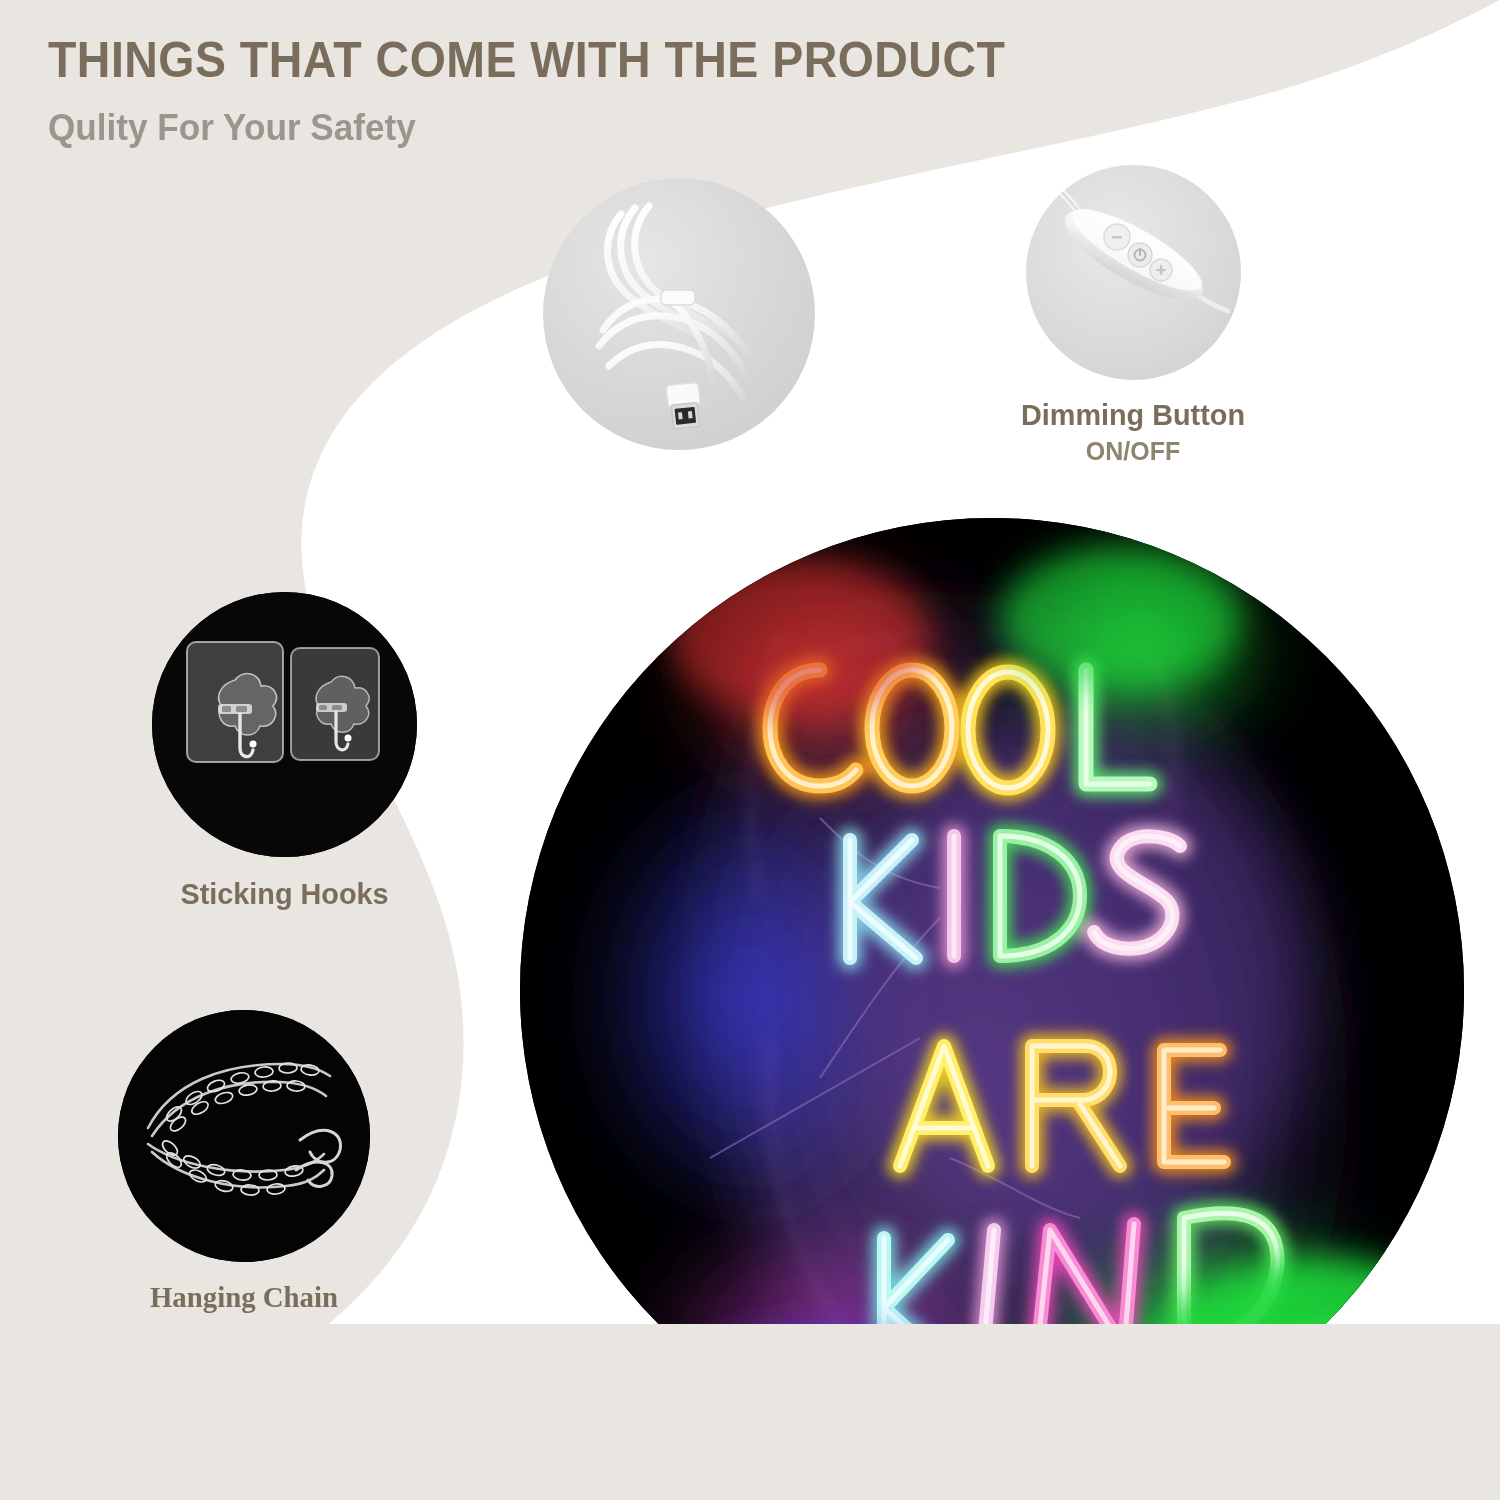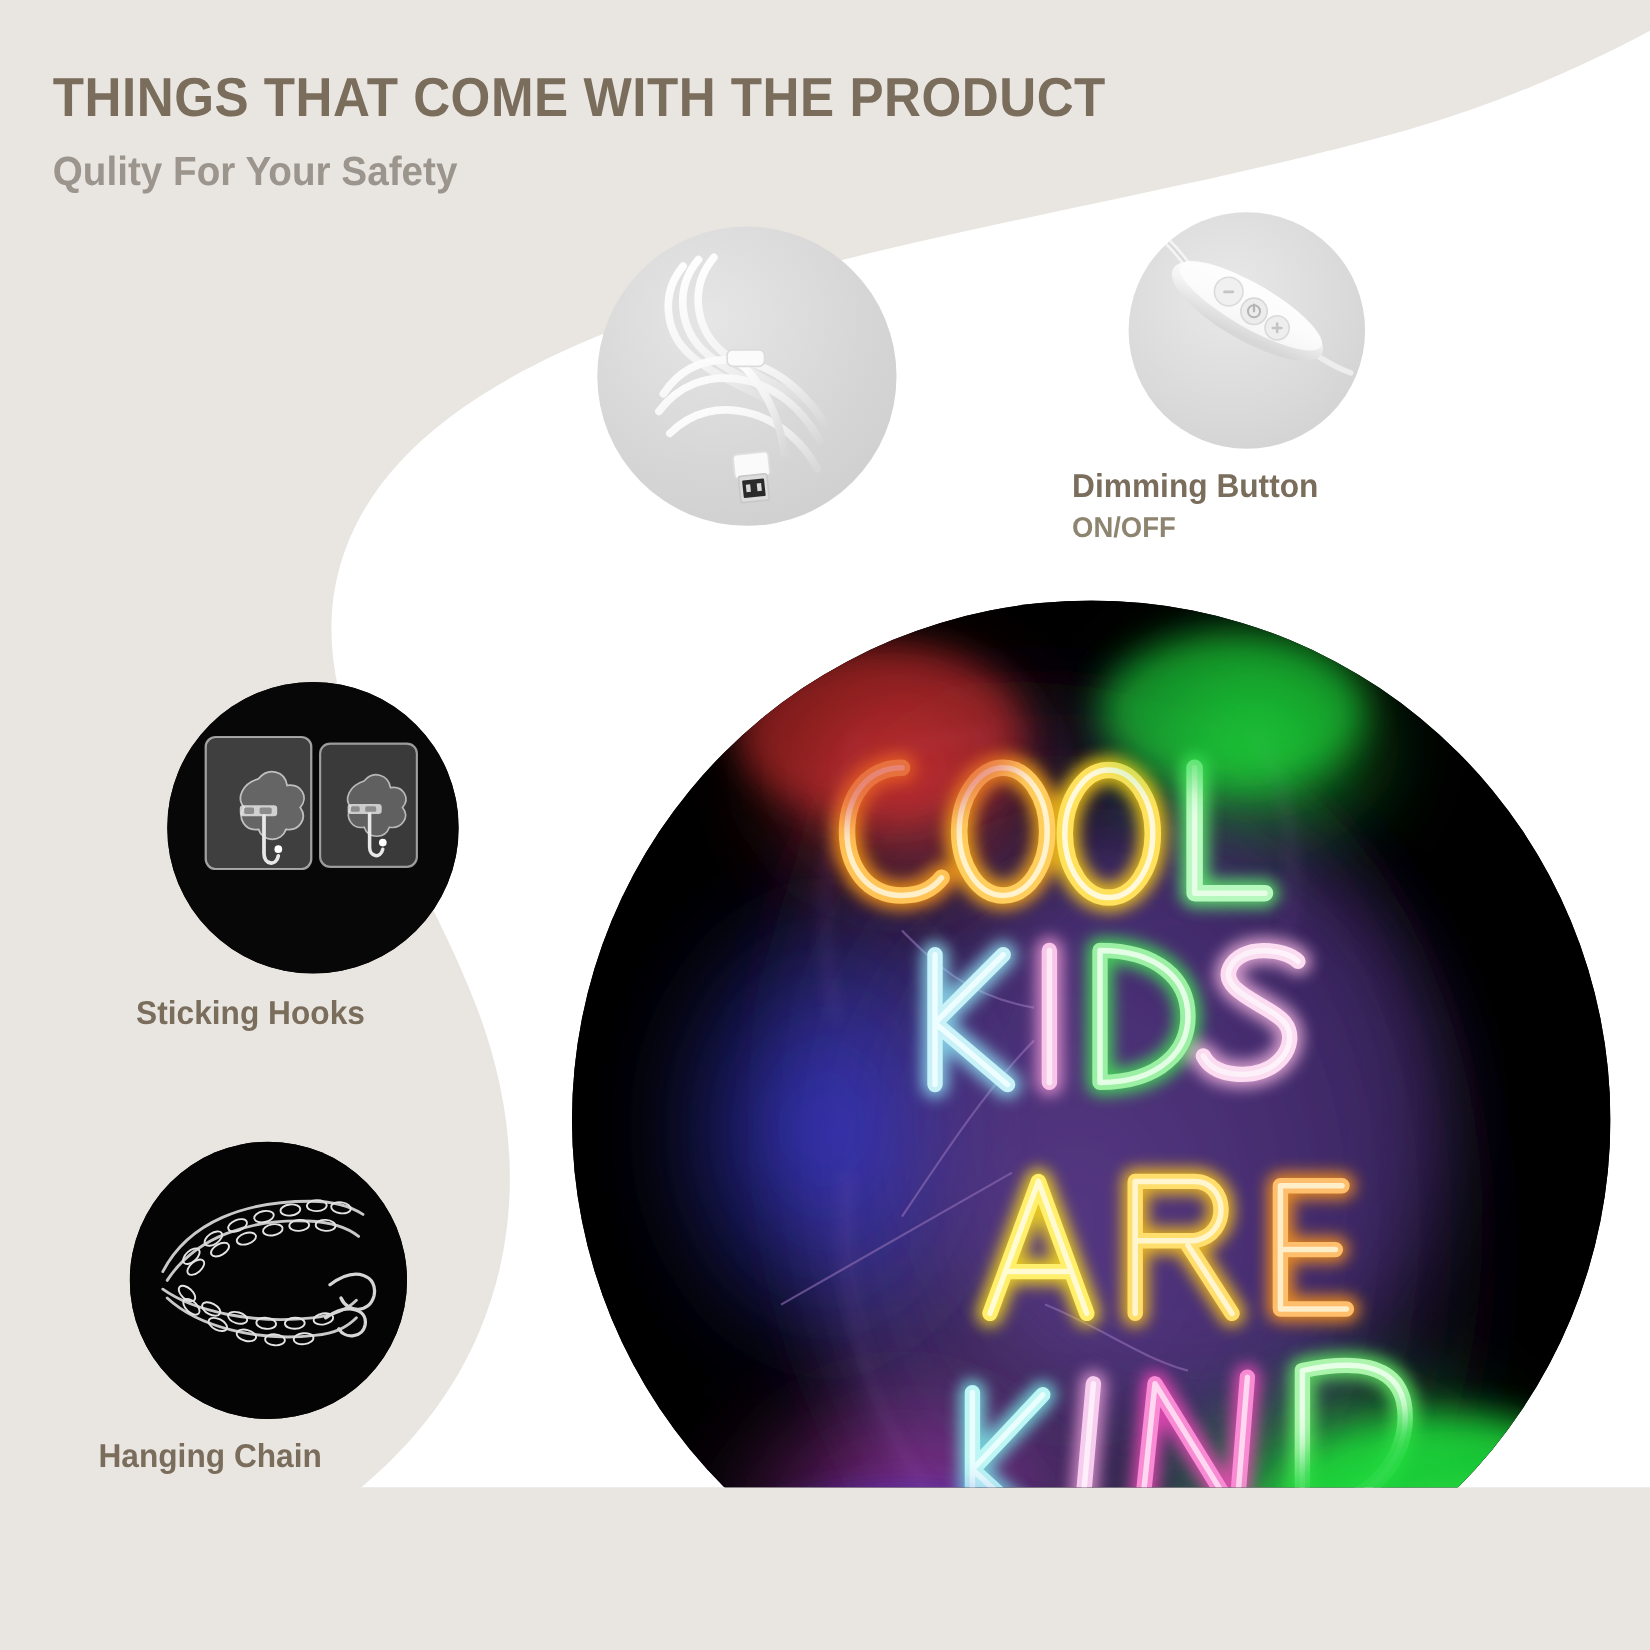--- a/index.html
+++ b/index.html
@@ -11,21 +11,20 @@
     font-family: "Liberation Sans", sans-serif;
     background: #e9e6e1;
     position: relative;
   }
   #stage {
     position: absolute;
     inset: 0;
     width: 1500px;
     height: 1324px;
     overflow: hidden;
-    margin-top: 28px;
   }
 
   
   .bg-beige {
     position: absolute;
     inset: 0;
     background: #e9e6e1;
   }
   .bg-white-blob {
     position: absolute;
@@ -66,20 +65,21 @@
   .feature {
     position: absolute;
     z-index: 20;
   }
   .circle-photo {
     border-radius: 50%;
     overflow: hidden;
     position: relative;
   }
   .caption {
+    text-align: center;
     margin-top: 14px;
   }
   .cap-main {
     font-size: 30px;
     font-weight: 700;
     color: #7a6d5c;
     line-height: 1.15;
     white-space: nowrap;
     transform: scaleX(0.96);
   }
@@ -116,21 +116,21 @@
     background: #0a0a0a;
   }
   #hooks-mod .caption { margin-left: -35px; width: 335px; margin-top: 20px; }
 
   
   #chain-mod { left: 118px; top: 1010px; }
   #chain-mod .circle-photo {
     width: 252px; height: 252px;
     background: #050505;
   }
-  #chain-mod .caption { margin-left: -35px; width: 322px; margin-top: 18px; }
+  #chain-mod .caption { margin-left: -35px; width: 322px; margin-top: 18px; font-family: Liberation Serif, serif; }
 
   
   #neon-mod {
     position: absolute;
     left: 520px; top: 518px;
     width: 944px; height: 944px;
     z-index: 25;
   }
   .neon-circle {
     width: 944px; height: 944px;

